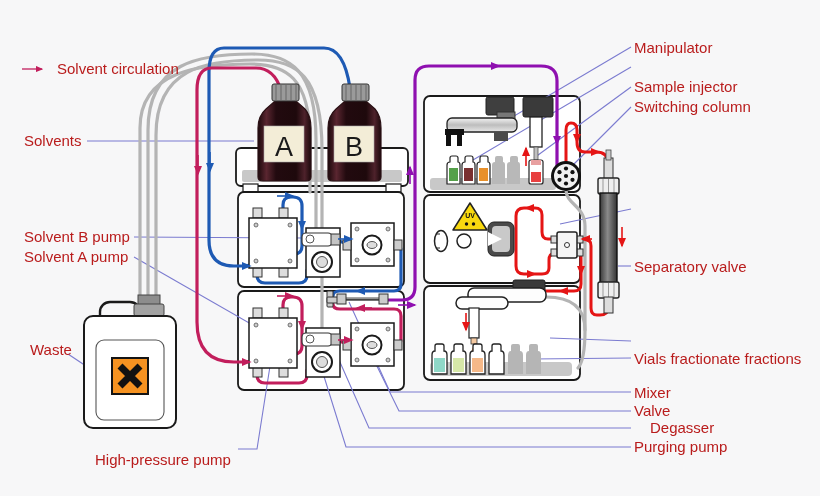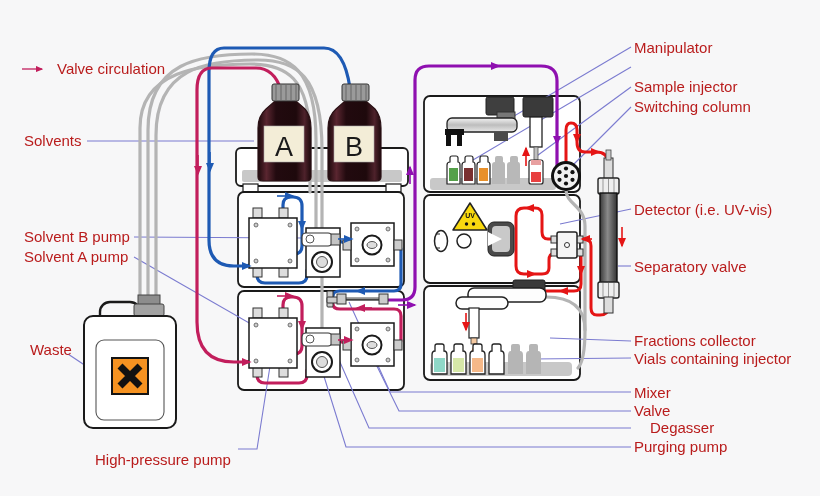--- a/index.html
+++ b/index.html
@@ -330,31 +330,29 @@
     <line x1="622" y1="227" x2="622" y2="246" stroke="#e51515" marker-end="url(#ahR)"></line>
     <line x1="592" y1="239" x2="582" y2="239" stroke="#e51515" marker-end="url(#ahR)"></line>
     <line x1="537" y1="208" x2="526" y2="208" stroke="#e51515" marker-end="url(#ahR)"></line>
     <line x1="523" y1="274" x2="535" y2="274" stroke="#e51515" marker-end="url(#ahR)"></line>
     <line x1="581" y1="259" x2="581" y2="274" stroke="#e51515" marker-end="url(#ahR)"></line>
     <line x1="573" y1="291" x2="560" y2="291" stroke="#e51515" marker-end="url(#ahR)"></line>
     <line x1="466" y1="313" x2="466" y2="330" stroke="#e51515" marker-end="url(#ahR)"></line>
   </g>
 </svg>
 
-<div class="label" style="left:57px;top:61px">Valve circulation</div>
+<div class="label" style="left:57px;top:61px">Solvent circulation</div>
 <div class="label" style="left:24px;top:133px">Solvents</div>
 <div class="label" style="left:24px;top:229px">Solvent B pump</div>
 <div class="label" style="left:24px;top:249px">Solvent A pump</div>
 <div class="label" style="left:30px;top:342px">Waste</div>
 <div class="label" style="left:95px;top:452px">High-pressure pump</div>
 <div class="label" style="left:634px;top:40px">Manipulator</div>
 <div class="label" style="left:634px;top:79px">Sample injector</div>
 <div class="label" style="left:634px;top:99px">Switching column</div>
-<div class="label" style="left:634px;top:202px">Detector (i.e. UV-vis)</div>
 <div class="label" style="left:634px;top:259px">Separatory valve</div>
-<div class="label" style="left:634px;top:333px">Fractions collector</div>
-<div class="label" style="left:634px;top:351px">Vials containing injector</div>
+<div class="label" style="left:634px;top:351px">Vials fractionate fractions</div>
 <div class="label" style="left:634px;top:385px">Mixer</div>
 <div class="label" style="left:634px;top:403px">Valve</div>
 <div class="label" style="left:650px;top:420px">Degasser</div>
 <div class="label" style="left:634px;top:439px">Purging pump</div>
 
 </div>
 
 </body></html>

